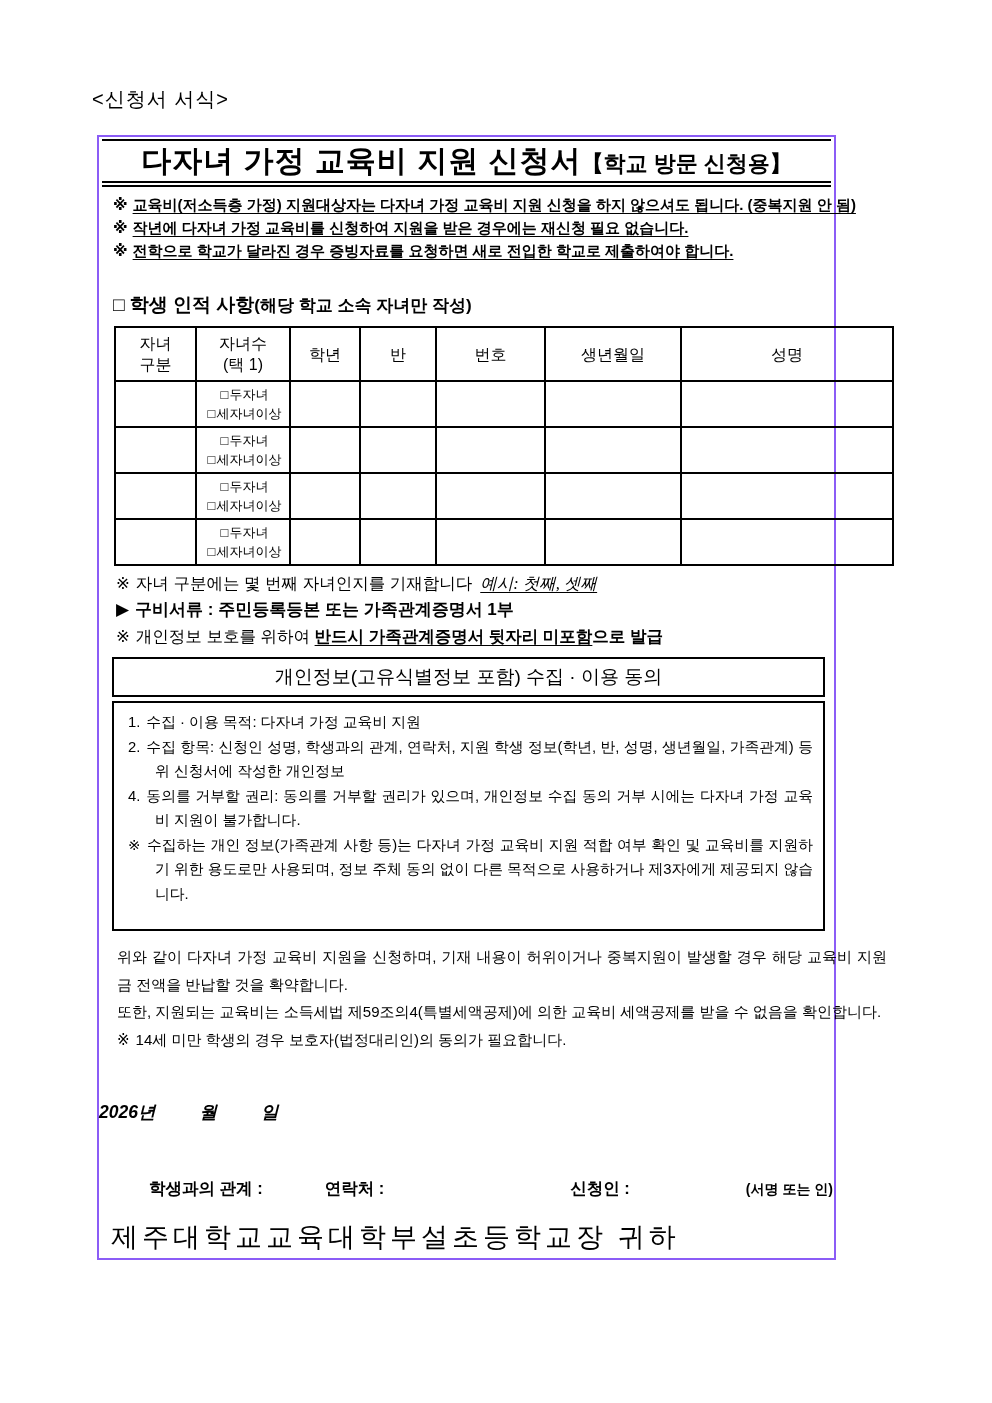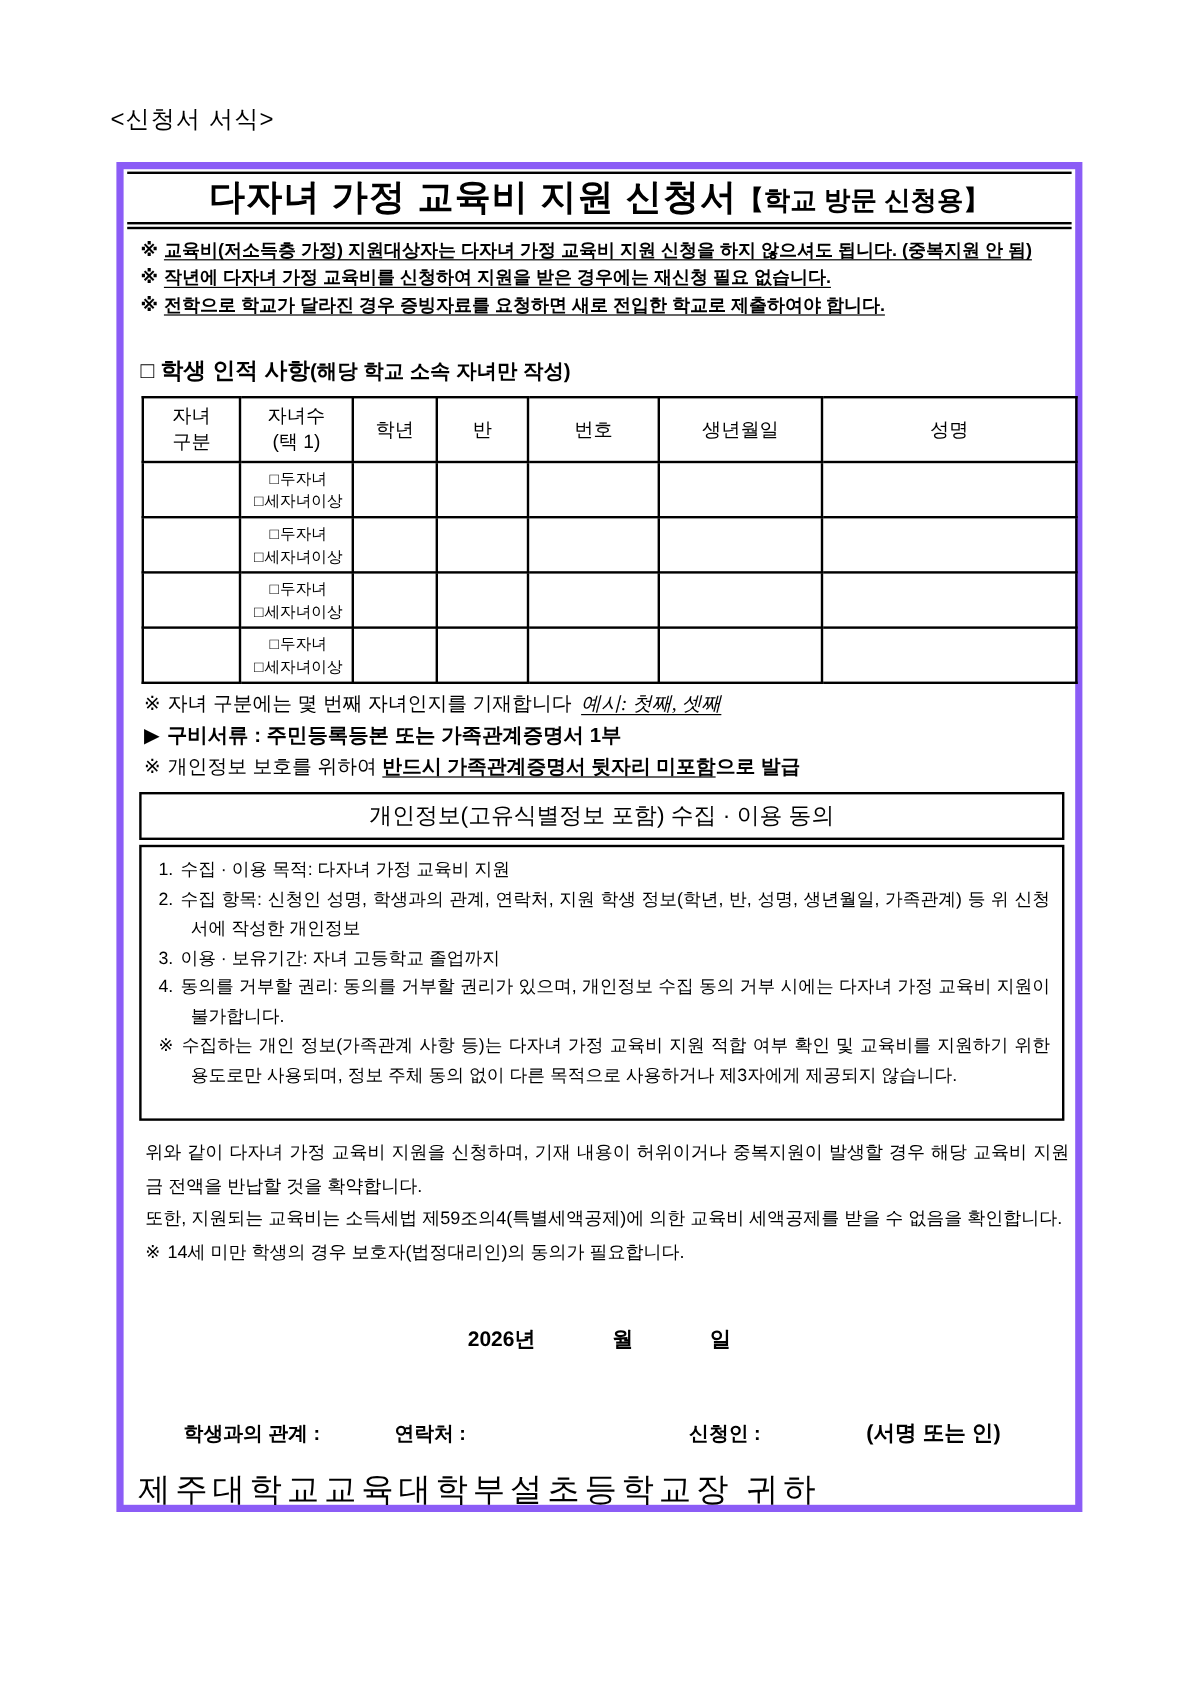--- a/index.html
+++ b/index.html
@@ -9,22 +9,22 @@
     position: relative;
     font-family: "Liberation Sans", "DejaVu Sans", sans-serif;
     color: #000;
   }
   .page-label {
     position: absolute; left: 92px; top: 86px;
     font-size: 20px; letter-spacing: 1px;
   }
   .form-box {
     position: absolute; left: 97px; top: 135px;
-    width: 805px; height: 1125px;
-    border: 6px solid #8b5cf6;
+    width: 739px; height: 1125px;
+    border: 2px solid #8b5cf6;
   }
   
   .title-block {
     margin: 2px 3px 0 3px;
     border-top: 2px solid #000;
     border-bottom: 6px double #000;
     text-align: center;
     padding: 2px 0 2px 0;
   }
   .title-main { font-size: 30px; font-weight: bold; letter-spacing: 1px; line-height: 36px; }
@@ -95,33 +95,33 @@
   
   .declaration {
     position: absolute; left: 18px; top: 806px; width: 770px;
     font-size: 15px; line-height: 27.5px; text-align: justify;
   }
   .declaration .decl-note { text-align: left; }
   .declaration .decl-note .marker { margin-right: 6px; }
   
   .date-line {
     position: absolute; top: 963px; left: 0; width: 100%;
-    display: flex; justify-content: center; gap: 64px;
-    font-size: 17.5px; font-weight: bold;
+    display: flex; justify-content: flex-start; gap: 44px;
+    font-size: 17.5px; font-weight: bold; font-style: italic;
   }
   
   .sign-line {
     position: absolute; top: 1041px; left: 0; width: 100%;
     display: flex; align-items: baseline;
     font-size: 16.5px; font-weight: bold; white-space: nowrap;
   }
   .sign-line .relation { margin-left: 50px; }
   .sign-line .contact { margin-left: 62px; }
   .sign-line .applicant { margin-left: 186px; }
-  .sign-line .seal { margin-left: 88px; font-size: 18px; }
+  .sign-line .seal { margin-left: 116px; font-size: 14px; }
   
   .recipient {
     position: absolute; left: 12px; top: 1082px;
     font-family: "Liberation Serif", "DejaVu Serif", serif;
     font-size: 27px; letter-spacing: 4px; white-space: nowrap;
   }
 </style>
 </head>
 <body>
 
@@ -241,23 +241,20 @@
   <div class="consent-title-box">개인정보(고유식별정보 포함) 수집 · 이용 동의</div>
 
   <div class="consent-body-box">
     <div class="consent-item">
       <span class="no">1.</span><span>수집 · 이용 목적: 다자녀 가정 교육비 지원</span>
     </div>
     <div class="consent-item">
       <span class="no">2.</span><span>수집 항목: 신청인 성명, 학생과의 관계, 연락처, 지원 학생 정보(학년, 반, 성명, 생년월일, 가족관계) 등 위 신청서에 작성한 개인정보</span>
     </div>
     <div class="consent-item">
-      <span class="no">3.</span><span>이용 · 보유기간: 자녀 고등학교 졸업까지</span>
-    </div>
-    <div class="consent-item">
       <span class="no">4.</span><span>동의를 거부할 권리: 동의를 거부할 권리가 있으며, 개인정보 수집 동의 거부 시에는 다자녀 가정 교육비 지원이 불가합니다.</span>
     </div>
     <div class="consent-item">
       <span class="no">※</span><span>수집하는 개인 정보(가족관계 사항 등)는 다자녀 가정 교육비 지원 적합 여부 확인 및 교육비를 지원하기 위한 용도로만 사용되며, 정보 주체 동의 없이 다른 목적으로 사용하거나 제3자에게 제공되지 않습니다.</span>
     </div>
   </div>
 
   <div class="declaration">
     <div>위와 같이 다자녀 가정 교육비 지원을 신청하며, 기재 내용이 허위이거나 중복지원이 발생할 경우 해당 교육비 지원금 전액을 반납할 것을 확약합니다.</div>
     <div>또한, 지원되는 교육비는 소득세법 제59조의4(특별세액공제)에 의한 교육비 세액공제를 받을 수 없음을 확인합니다.</div>

